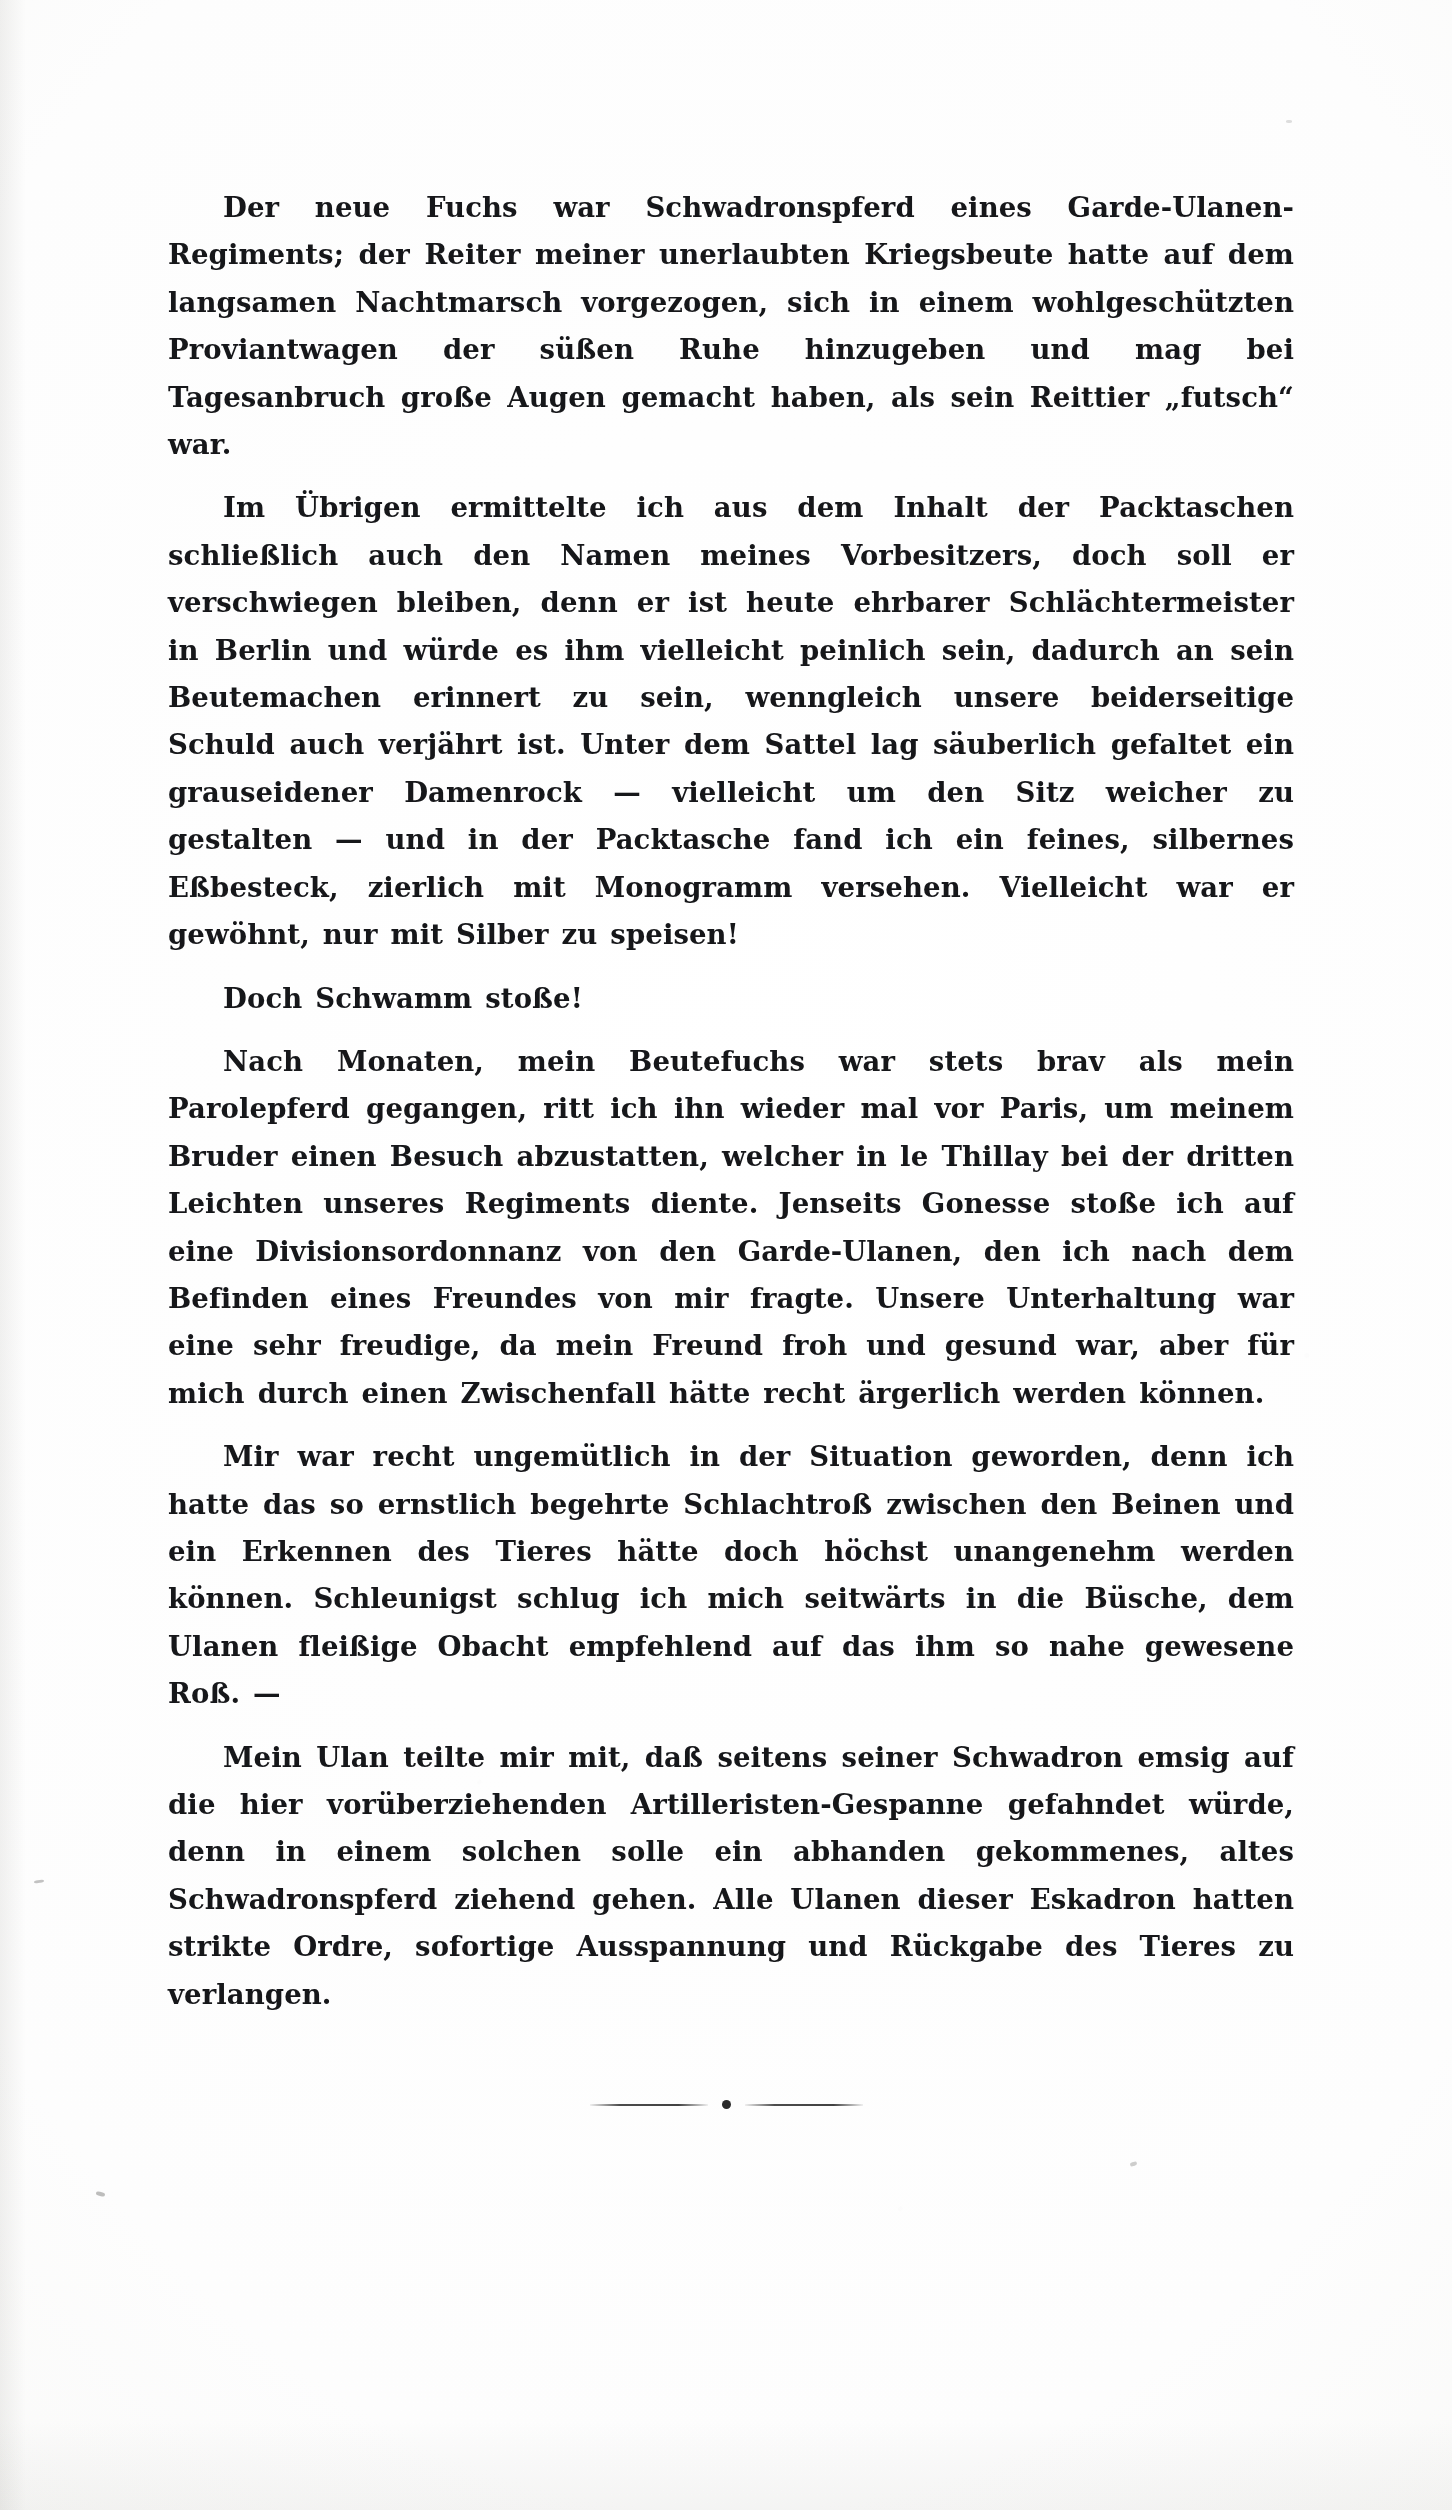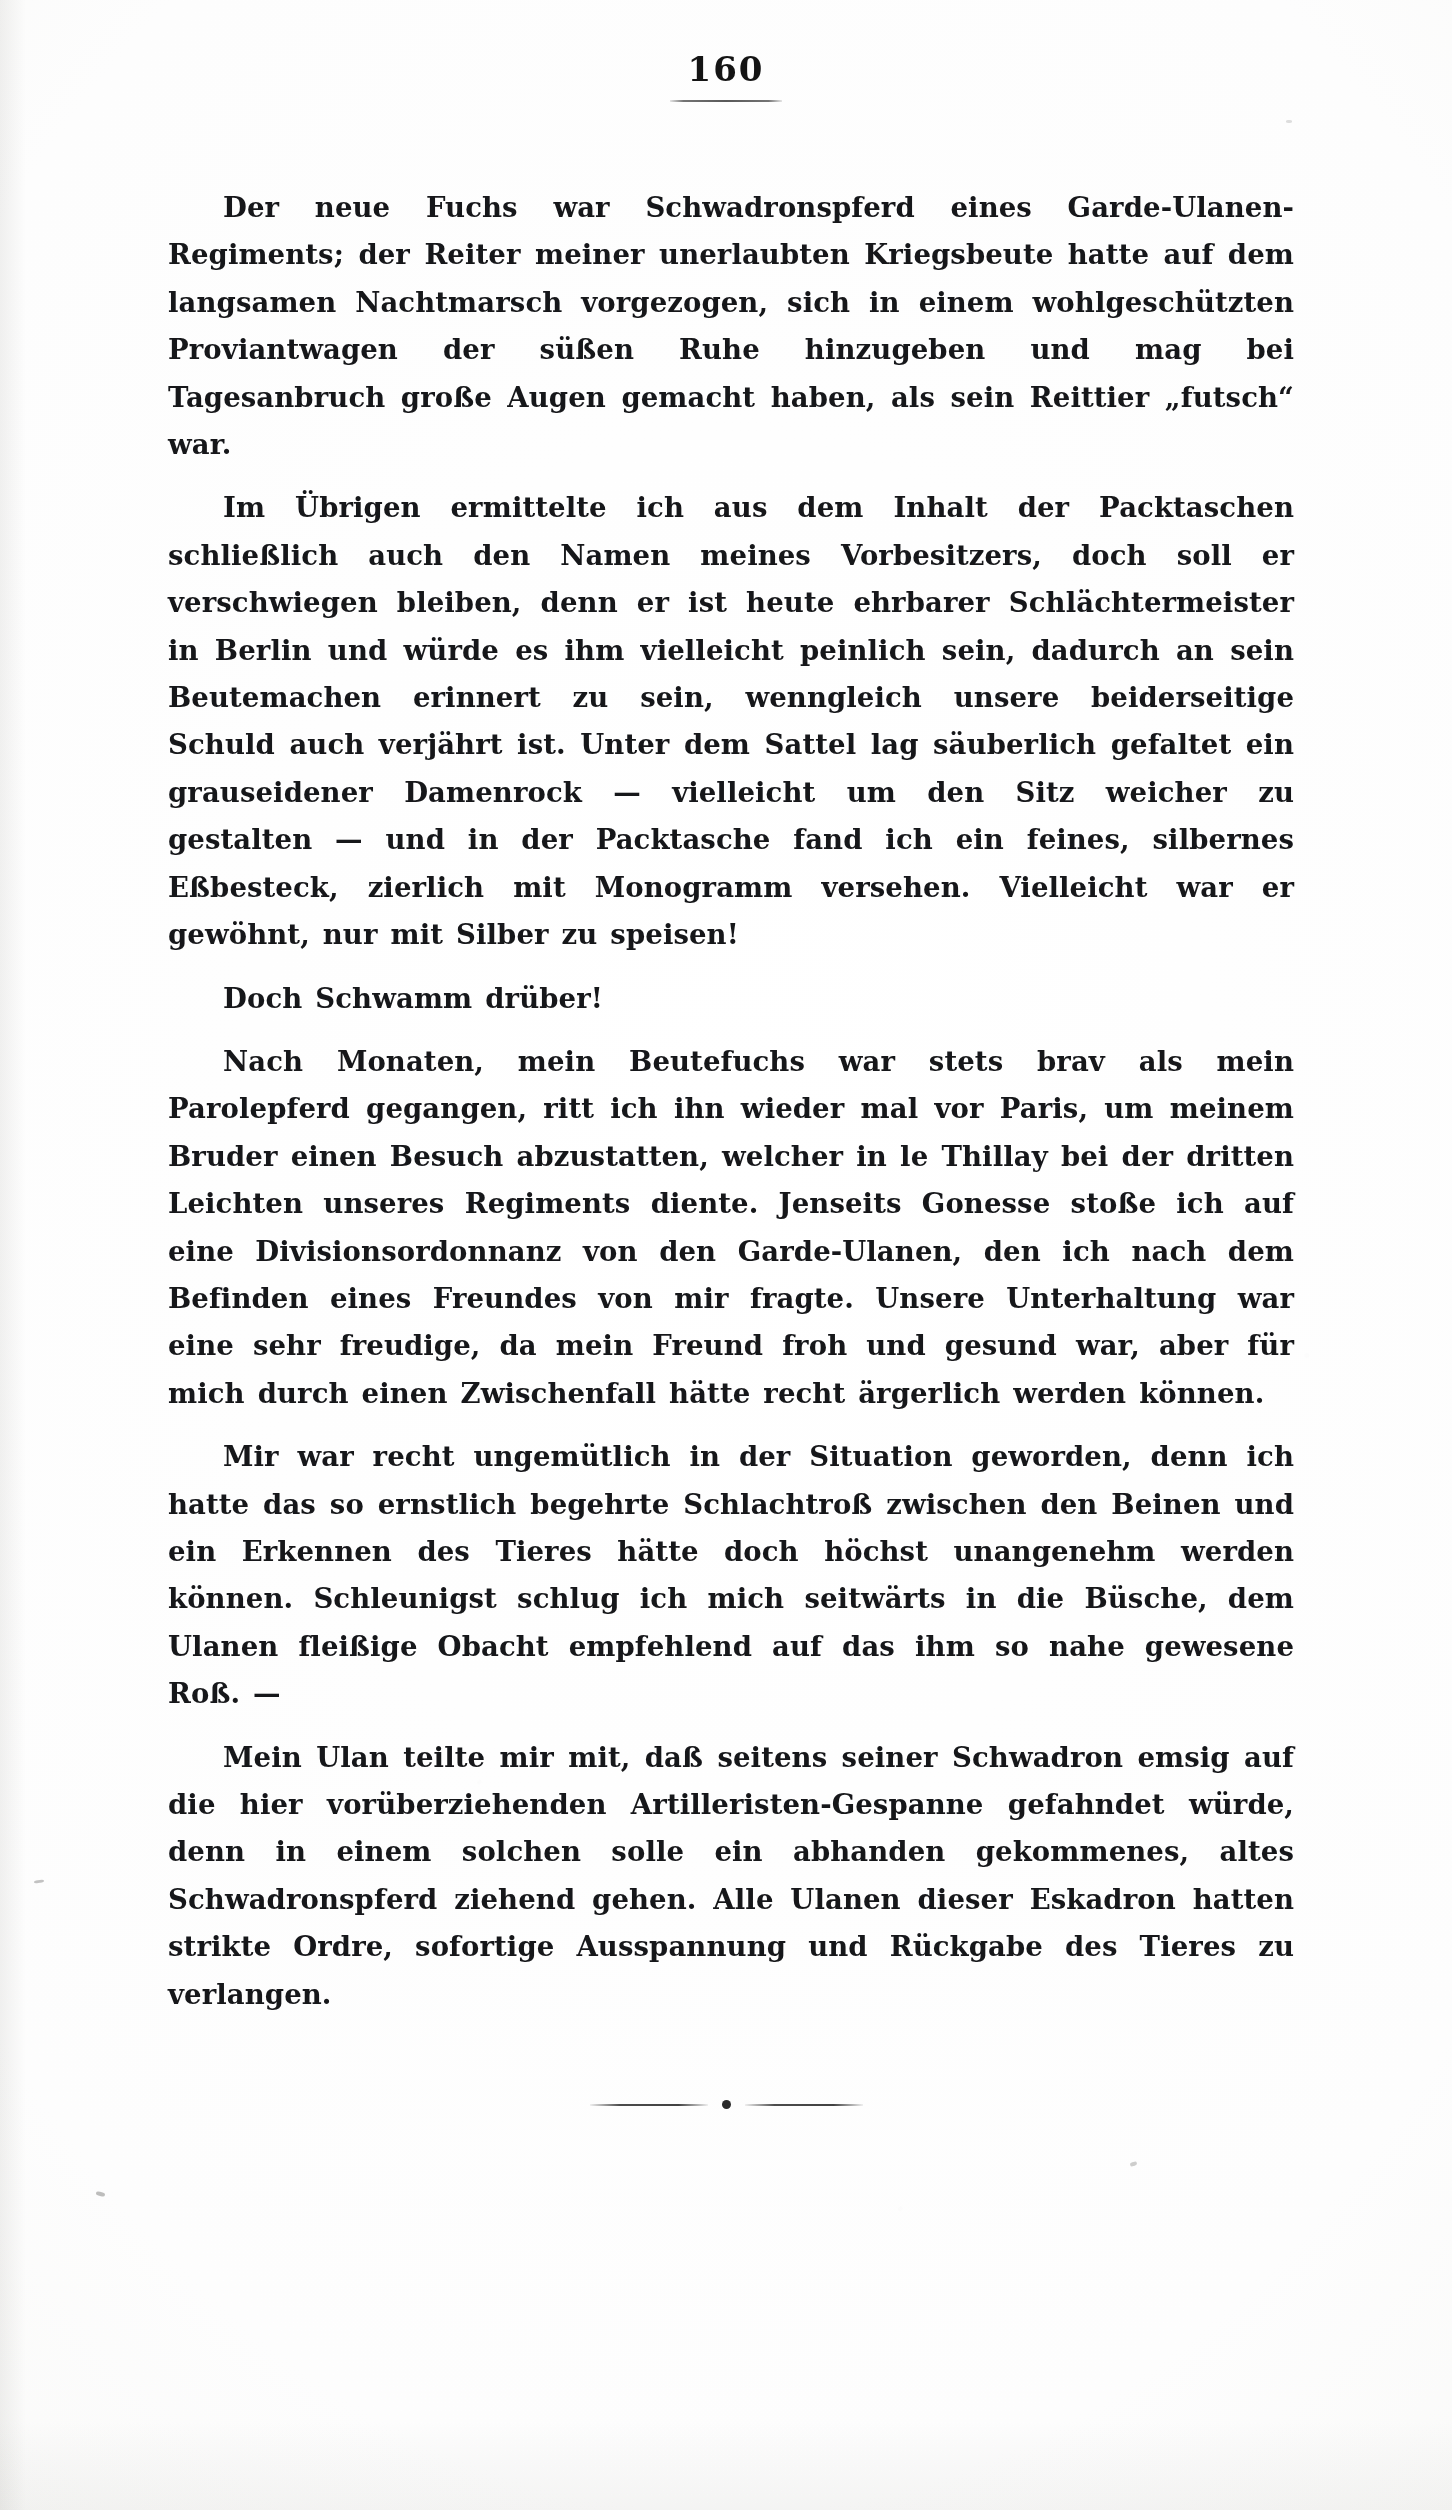--- a/index.html
+++ b/index.html
@@ -146,29 +146,25 @@
     pointer-events: none;
   }
 </style>
 </head>
 <body>
 
 <div id="page">
 
   <div id="gutter"></div>
 
-  <div class="header">
-    <div class="folio">160</div>
-    <div class="folio-rule"></div>
-  </div>
 
   <div class="textblock">
     <p class="para">Der neue Fuchs war Schwadronspferd eines Garde-Ulanen-Regiments; der Reiter meiner unerlaubten Kriegsbeute hatte auf dem langsamen Nachtmarsch vorgezogen, sich in einem wohlgeschützten Proviantwagen der süßen Ruhe hinzugeben und mag bei Tagesanbruch große Augen gemacht haben, als sein Reittier „futsch“ war.</p>
     <p class="para">Im Übrigen ermittelte ich aus dem Inhalt der Packtaschen schließlich auch den Namen meines Vorbesitzers, doch soll er verschwiegen bleiben, denn er ist heute ehrbarer Schlächtermeister in Berlin und würde es ihm vielleicht peinlich sein, dadurch an sein Beutemachen erinnert zu sein, wenngleich unsere beiderseitige Schuld auch verjährt ist. Unter dem Sattel lag säuberlich gefaltet ein grauseidener Damenrock — vielleicht um den Sitz weicher zu gestalten — und in der Packtasche fand ich ein feines, silbernes Eßbesteck, zierlich mit Monogramm versehen. Vielleicht war er gewöhnt, nur mit Silber zu speisen!</p>
-    <p class="para">Doch Schwamm drüber!</p>
+    <p class="para">Doch Schwamm stoße!</p>
     <p class="para">Nach Monaten, mein Beutefuchs war stets brav als mein Parolepferd gegangen, ritt ich ihn wieder mal vor Paris, um meinem Bruder einen Besuch abzustatten, welcher in le Thillay bei der dritten Leichten unseres Regiments diente. Jenseits Gonesse stoße ich auf eine Divisionsordonnanz von den Garde-Ulanen, den ich nach dem Befinden eines Freundes von mir fragte. Unsere Unterhaltung war eine sehr freudige, da mein Freund froh und gesund war, aber für mich durch einen Zwischenfall hätte recht ärgerlich werden können.</p>
     <p class="para">Mir war recht ungemütlich in der Situation geworden, denn ich hatte das so ernstlich begehrte Schlachtroß zwischen den Beinen und ein Erkennen des Tieres hätte doch höchst unangenehm werden können. Schleunigst schlug ich mich seitwärts in die Büsche, dem Ulanen fleißige Obacht empfehlend auf das ihm so nahe gewesene Roß. —</p>
     <p class="para">Mein Ulan teilte mir mit, daß seitens seiner Schwadron emsig auf die hier vorüberziehenden Artilleristen-Gespanne gefahndet würde, denn in einem solchen solle ein abhanden gekommenes, altes Schwadronspferd ziehend gehen. Alle Ulanen dieser Eskadron hatten strikte Ordre, sofortige Ausspannung und Rückgabe des Tieres zu verlangen.</p>
   </div>
 
   <div class="ornament">
     <div class="orn-line"></div>
     <div class="orn-dot"></div>
     <div class="orn-line"></div>
   </div>

